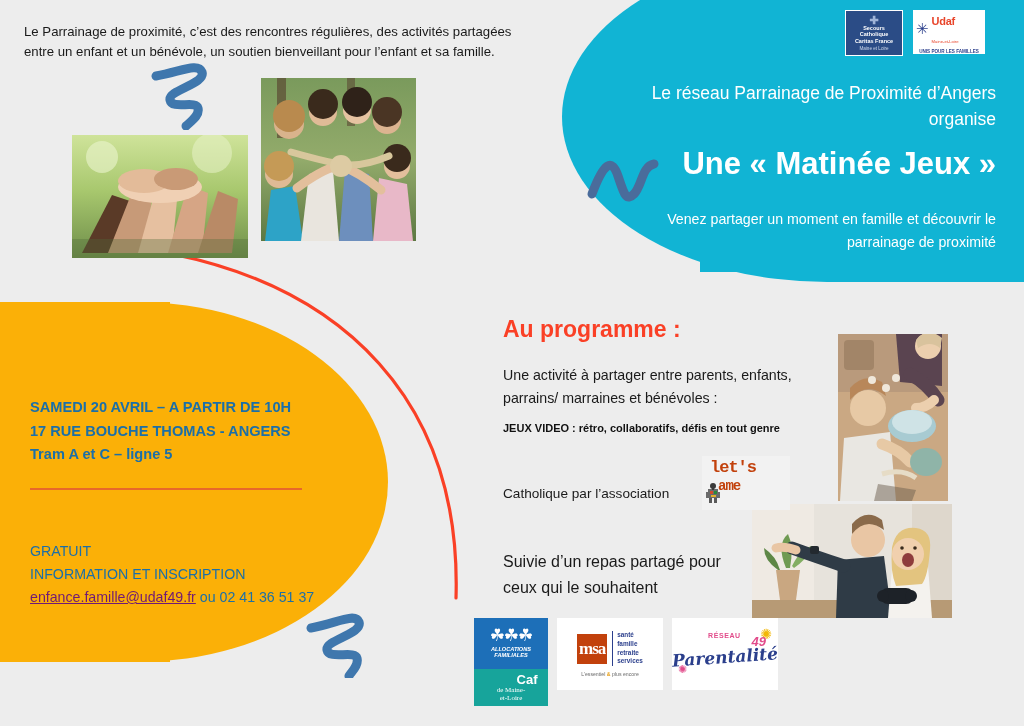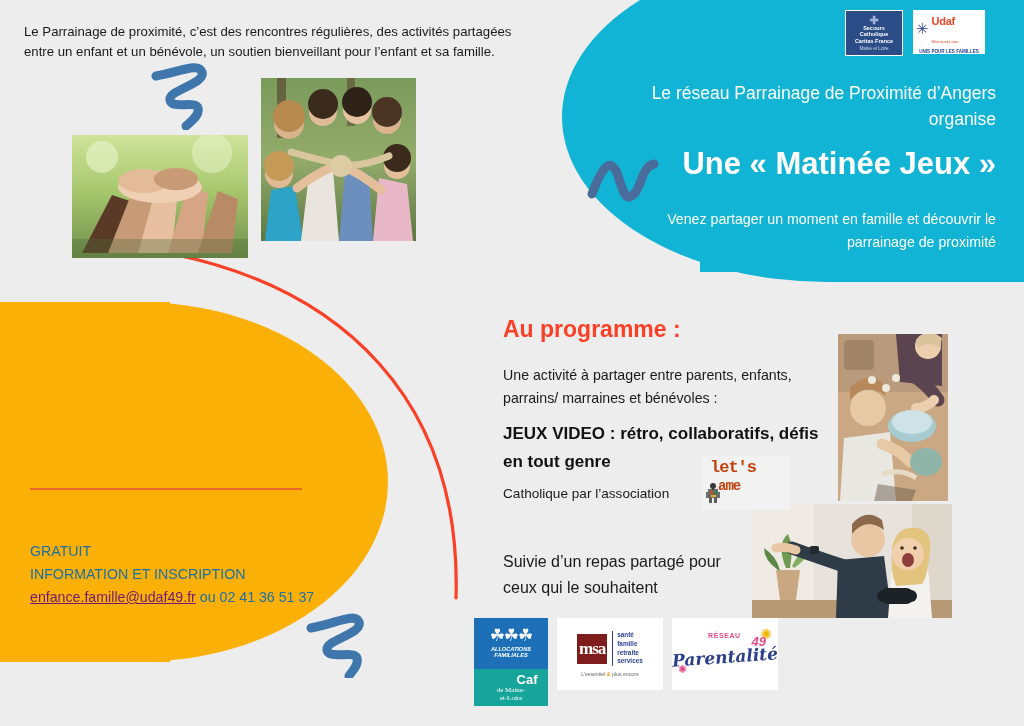--- a/index.html
+++ b/index.html
@@ -94,21 +94,21 @@
   .oc-text{position:absolute;z-index:6;color:#1B6FA8;}
   .oc-when{left:30px;top:396px;width:330px;font-size:14.6px;line-height:1.62;font-weight:bold;}
   .oc-when .tram{font-weight:bold;}
   .oc-rule{position:absolute;left:30px;top:488px;width:272px;height:1.5px;background:#E8682A;z-index:6;}
   .oc-info{left:30px;top:540px;width:340px;font-size:14.2px;line-height:1.62;}
   .oc-info a{color:#701a75;text-decoration:underline;}
 
   
   .pg-title{position:absolute;left:503px;top:316px;font-size:23px;font-weight:bold;color:#FA4026;z-index:6;}
   .pg-intro{position:absolute;left:503px;top:364px;width:335px;font-size:14.2px;line-height:1.62;color:#1A1A1A;z-index:6;}
-  .pg-jeux{position:absolute;left:503px;top:420px;width:320px;font-size:17px;line-height:1.62;font-weight:bold;color:#111;z-index:6;}
+  .pg-jeux{position:absolute;left:503px;top:420px;width:320px;font-size:11px;line-height:1.62;font-weight:bold;color:#111;z-index:6;}
   .pg-anim{position:absolute;left:503px;top:486px;width:210px;font-size:13.6px;color:#1A1A1A;z-index:6;}
   .pg-repas{position:absolute;left:503px;top:549px;width:240px;font-size:16px;line-height:1.62;color:#1A1A1A;z-index:6;}
 
   .letsgame{position:absolute;left:702px;top:456px;width:88px;height:54px;background:#F2F2F2;z-index:7;
             font-family:Liberation Mono, monospace;color:#c2410c;}
   .letsgame .l1{position:absolute;left:8px;top:2px;font-size:17px;font-weight:bold;letter-spacing:-1px;}
   .letsgame .l2{position:absolute;left:16px;top:22px;font-size:14px;font-weight:bold;letter-spacing:-1px;}
   .letsgame .bot{position:absolute;left:2px;top:26px;font-size:16px;color:#555;}
 
   
@@ -116,21 +116,21 @@
   .logo-caf{width:74px;height:88px;display:flex;flex-direction:column;}
   .logo-caf .top{background:#1D6FB8;flex:1.35;display:flex;flex-direction:column;align-items:center;justify-content:center;color:#fff;}
   .logo-caf .people{font-size:17px;line-height:15px;letter-spacing:-1px;}
   .logo-caf .af{font-size:5.6px;font-weight:bold;font-style:italic;line-height:1.2;text-align:center;margin-top:3px;}
   .logo-caf .bot{background:#17A49B;flex:1;display:flex;flex-direction:column;align-items:center;justify-content:center;color:#fff;}
   .logo-caf .caf{font-family:Liberation Sans, sans-serif;font-size:13px;font-weight:bold;line-height:13px;margin-left:32px;}
   .logo-caf .dep{font-family:"Liberation Serif",serif;font-size:7px;line-height:8px;text-align:center;}
 
   .logo-msa{width:106px;height:72px;background:#fff;display:flex;flex-direction:column;align-items:center;justify-content:center;}
   .logo-msa .row{display:flex;align-items:center;gap:5px;}
-  .logo-msa .mark{width:30px;height:30px;background:#7f1d1d;color:#fff;
+  .logo-msa .mark{width:30px;height:30px;background:#c2410c;color:#fff;
                   font-family:"Liberation Serif",serif;font-weight:bold;font-size:17px;
                   display:flex;align-items:center;justify-content:center;letter-spacing:-1px;}
   .logo-msa .words{font-size:6.4px;line-height:1.35;color:#2B3F8C;font-weight:bold;border-left:1px solid #2B3F8C;padding-left:4px;}
   .logo-msa .slogan{font-size:5.2px;color:#6b6b6b;margin-top:5px;}
   .logo-msa .slogan b{color:#E8A11B;}
 
   .logo-par{width:106px;height:72px;background:#fff;display:flex;align-items:center;justify-content:center;position:relative;}
   .logo-par .res{position:absolute;left:36px;top:14px;font-size:7px;color:#E24C8B;letter-spacing:.6px;font-weight:bold;}
   .logo-par .word{font-family:"DejaVu Serif",serif;font-style:italic;font-weight:bold;font-size:17px;color:#2B3F8C;
                   transform:rotate(-4deg);margin-top:6px;}
@@ -305,20 +305,25 @@
         </span>
       </div>
       <div class="tag">UNIS POUR LES FAMILLES</div>
     </div>
   </div>
 
   <div class="hdr hdr-line1">Le réseau Parrainage de Proximité d’Angers organise</div>
   <div class="hdr hdr-title">Une « Matinée Jeux »</div>
   <div class="hdr hdr-sub">Venez partager un moment en famille et découvrir le parrainage de proximité</div>
 
+  <div class="oc-text oc-when">
+    <div>SAMEDI 20 AVRIL – A PARTIR DE 10H</div>
+    <div>17 RUE BOUCHE THOMAS - ANGERS</div>
+    <div class="tram">Tram A et C – ligne 5</div>
+  </div>
   <div class="oc-rule"></div>
   <div class="oc-text oc-info">
     <div>GRATUIT</div>
     <div>INFORMATION ET INSCRIPTION</div>
     <div>
       <a href="#">enfance.famille@udaf49.fr</a><span> ou </span><span>02 41 36 51 37</span>
     </div>
   </div>
 
   <div class="pg-title">Au programme :</div>

